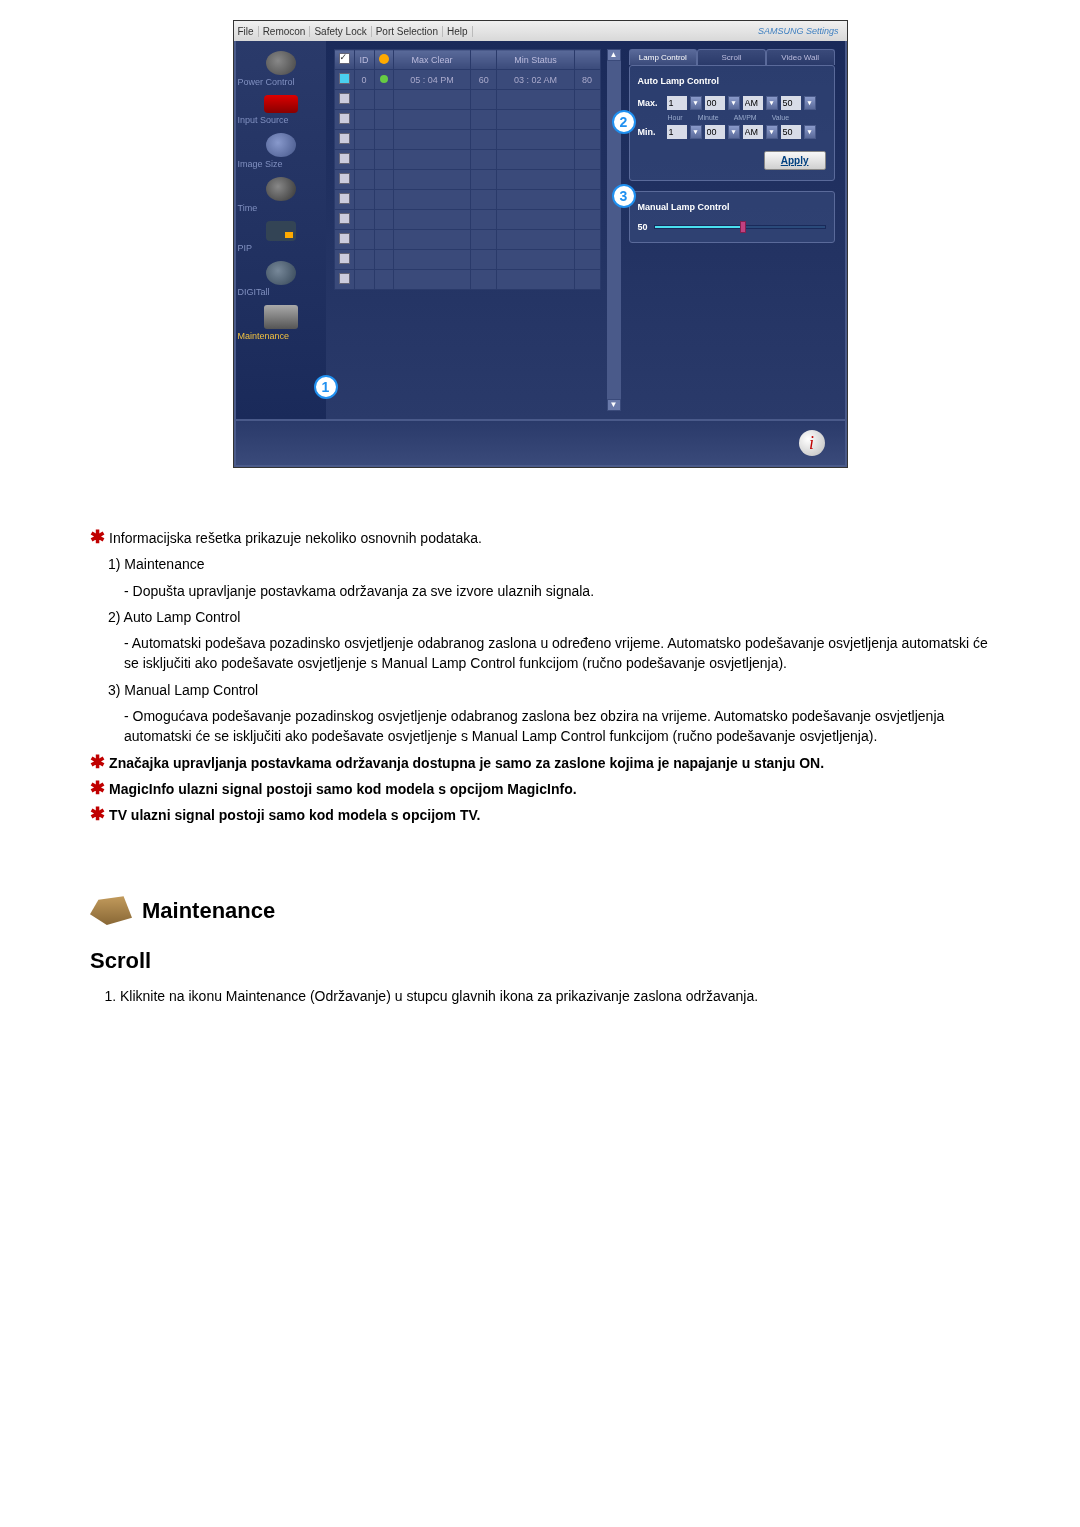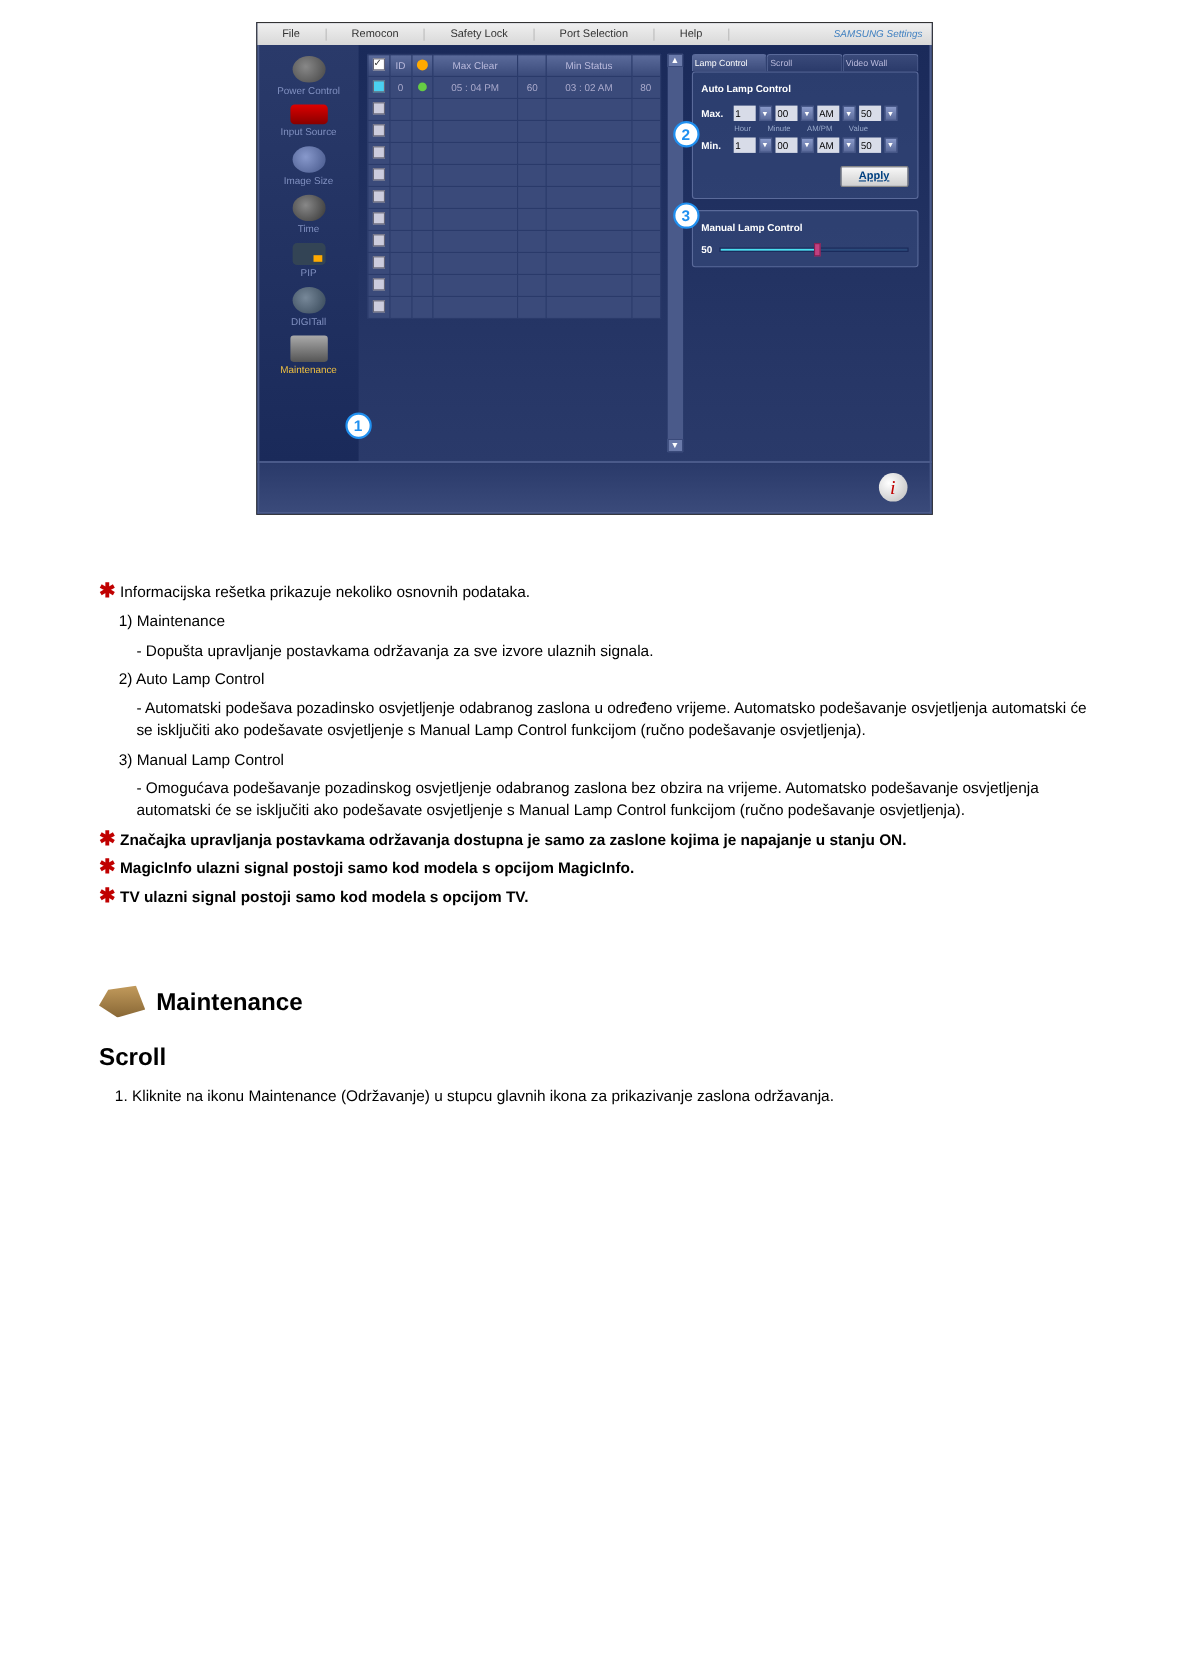--- a/index.html
+++ b/index.html
@@ -7,26 +7,26 @@
 
 
 .window { width: 615px; margin: 0 auto 60px; border: 1px solid #333; background: #1a2a5a; }
 .titlebar { height: 18px; background: linear-gradient(90deg, #a040c0 0%, #d060d0 20%, #f0a0f0 70%, #c060a0 100%); display: flex; align-items: center; justify-content: space-between; color: #fff; font-size: 10px; padding: 0 2px; }
 .titlebar .left { display: flex; align-items: center; gap: 3px; }
 .title-icon { width: 12px; height: 10px; background: #4a8; border: 1px solid #fff; position: relative; }
 .title-icon::before { content: ''; position: absolute; width: 5px; height: 4px; background: #48c; left: 1px; top: 1px; }
 .winbtns { display: flex; gap: 1px; }
 .winbtn { width: 14px; height: 12px; background: #d0d0d0; border: 1px solid #888; display: flex; align-items: center; justify-content: center; font-size: 9px; font-weight: bold; }
 .menubar { height: 20px; background: linear-gradient(#f0f0f0, #d8d8d8); display: flex; align-items: center; font-size: 10px; color: #333; }
-.menubar span { padding: 0 23px; border-right: 1px solid #bbb; }
+.menubar span { padding: 0 4px; border-right: 1px solid #bbb; }
 .menubar .brand { margin-left: auto; color: #4080c0; font-style: italic; font-size: 9px; padding-right: 8px; border-right: none; }
 
 .app-body { display: flex; background: linear-gradient(180deg, #1a2a5a 0%, #2a3a6a 100%); min-height: 380px; border: 2px solid #4a5a8a; border-top: none; }
 .sidebar { width: 90px; background: linear-gradient(180deg, #2a3a6a 0%, #1a2a5a 100%); padding: 10px 2px; position: relative; }
-.sideitem { text-align: center; margin-bottom: 8px; color: #8090c0; font-size: 9px; }
+.sideitem { margin-bottom: 8px; color: #8090c0; font-size: 9px; }
 .sideicon { width: 30px; height: 24px; margin: 0 auto 2px; background: radial-gradient(circle at 40% 40%, #bbb, #666); border-radius: 50%; position: relative; }
 .sideicon.power { background: radial-gradient(circle at 40% 40%, #888, #444); }
 .sideicon.input { background: linear-gradient(#d00, #800); border-radius: 4px; width: 34px; height: 18px; }
 .sideicon.imgsize { background: radial-gradient(circle at 40% 40%, #89c, #458); }
 .sideicon.time { background: radial-gradient(circle at 40% 40%, #888, #333); }
 .sideicon.pip { background: #345; border-radius: 4px; width: 30px; height: 20px; position: relative; }
 .sideicon.pip::after { content: ''; position: absolute; width: 8px; height: 6px; background: #fa0; right: 3px; bottom: 3px; }
 .sideicon.settings { background: radial-gradient(circle at 40% 40%, #789, #345); }
 .sideicon.maint { background: linear-gradient(#aaa, #555); border-radius: 3px; width: 34px; height: 24px; }
 .sideitem.active { color: #f0c040; }
@@ -49,21 +49,21 @@
 .chk.hdr { background: #fff; position: relative; }
 .chk.hdr::after { content: '✓'; position: absolute; font-size: 9px; color: #333; left: 0; top: -2px; }
 .dot-green { width: 8px; height: 8px; border-radius: 50%; background: #6c4; display: inline-block; }
 .clock-ico { width: 10px; height: 10px; border-radius: 50%; background: #fa0; display: inline-block; }
 .scroll-v { width: 14px; background: #4a5a8a; display: flex; flex-direction: column; }
 .scroll-arr { height: 12px; background: #6a7aaa; border: 1px solid #3a4a7a; font-size: 8px; text-align: center; color: #fff; }
 .scroll-track { flex: 1; }
 
 .panel { width: 210px; padding: 0 2px; position: relative; }
 .tabs { display: flex; gap: 0; margin-bottom: 0; }
-.tab { flex: 1; text-align: left; font-size: 8px; color: #bbd; padding: 3px 2px; background: linear-gradient(#3a4a7a, #2a3a6a); border: 1px solid #5a6a9a; border-bottom: none; border-radius: 3px 3px 0 0; }
+.tab { flex: 1; text-align: center; font-size: 8px; color: #bbd; padding: 3px 2px; background: linear-gradient(#3a4a7a, #2a3a6a); border: 1px solid #5a6a9a; border-bottom: none; border-radius: 3px 3px 0 0; }
 .tab.active { background: linear-gradient(#5a6a9a, #3a4a7a); color: #fff; }
 .panelbox { border: 1px solid #5a6a9a; background: rgba(60,80,130,0.5); padding: 10px 8px; margin-bottom: 10px; border-radius: 3px; }
 .panelbox .legend { color: #fff; font-size: 9px; font-weight: bold; margin-bottom: 10px; display: flex; align-items: flex-end; gap: 6px; }
 .timerow { display: flex; align-items: center; gap: 3px; color: #fff; font-size: 9px; font-weight: bold; margin-bottom: 4px; }
 .timerow label { width: 26px; }
 .timefield { width: 20px; height: 14px; background: #d8dce8; border: none; font-size: 9px; padding: 0 2px; }
 .dd { width: 12px; height: 14px; background: linear-gradient(#8a9aca, #5a6a9a); display: inline-flex; align-items: center; justify-content: center; font-size: 7px; color: #fff; border: 1px solid #4a5a8a; }
 .field-labels { display: flex; gap: 15px; font-size: 7px; color: #9ac; margin: 2px 0 4px 30px; }
 .apply-btn { background: linear-gradient(#f8f8f8, #d0d0d0); color: #004080; font-size: 10px; font-weight: bold; padding: 3px 16px; border: 1px solid #888; border-radius: 2px; float: right; cursor: pointer; margin-top: 8px; text-decoration: underline; }
 .slider-row { display: flex; align-items: center; gap: 6px; color: #fff; font-size: 9px; font-weight: bold; }

